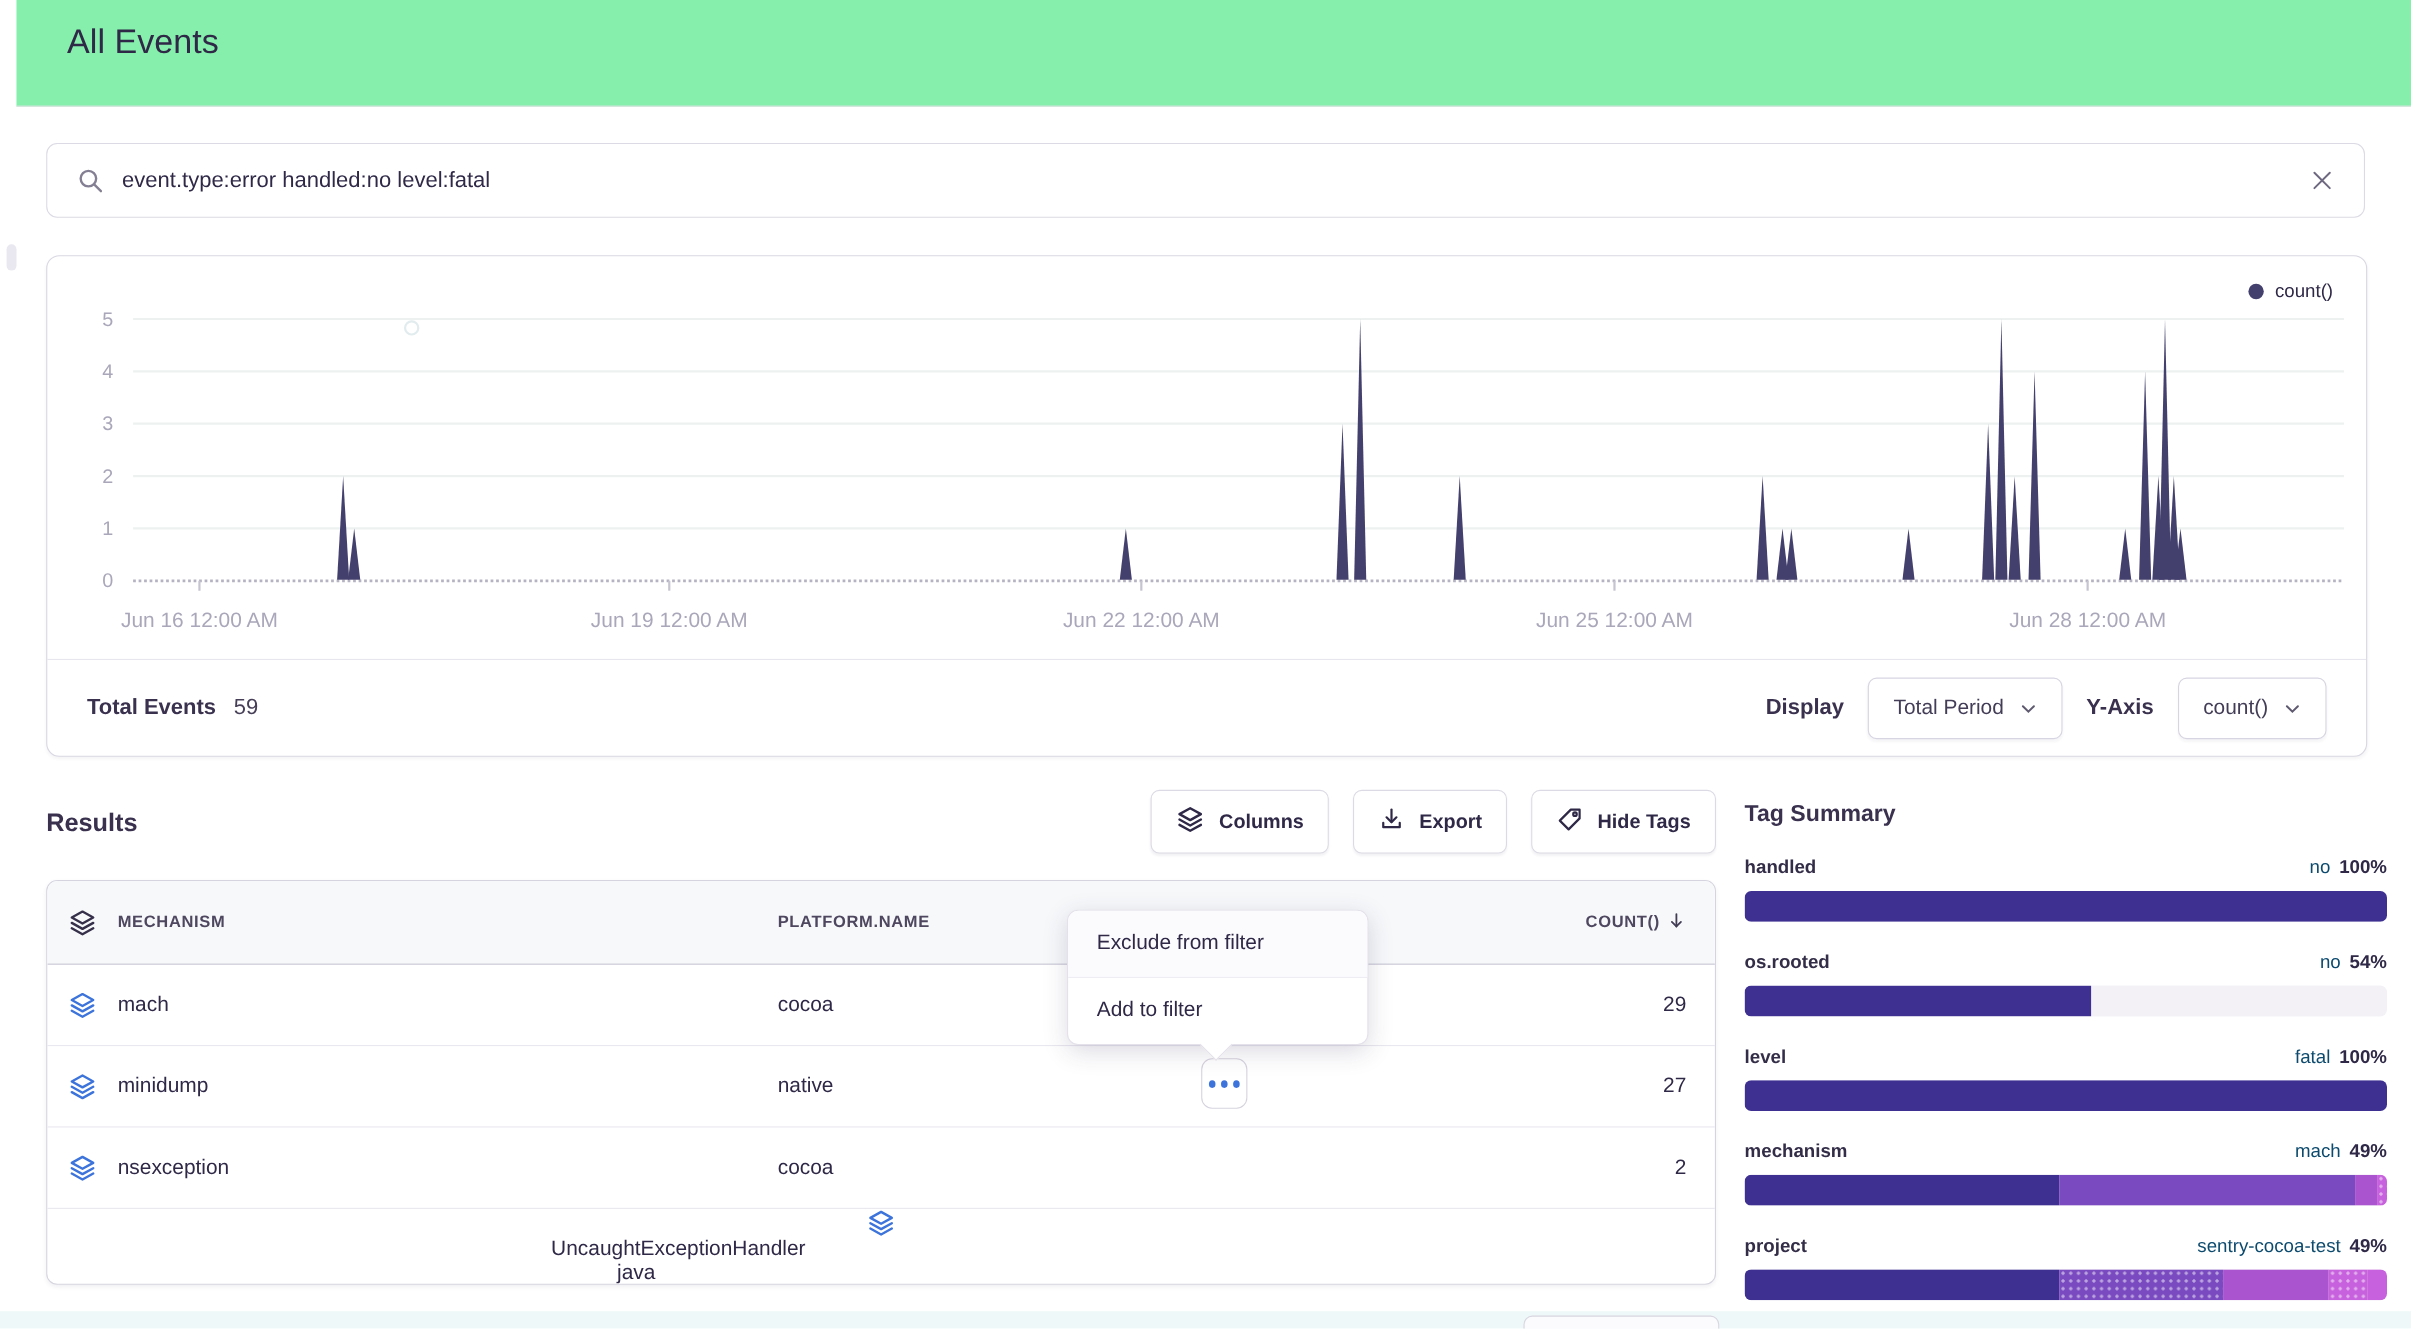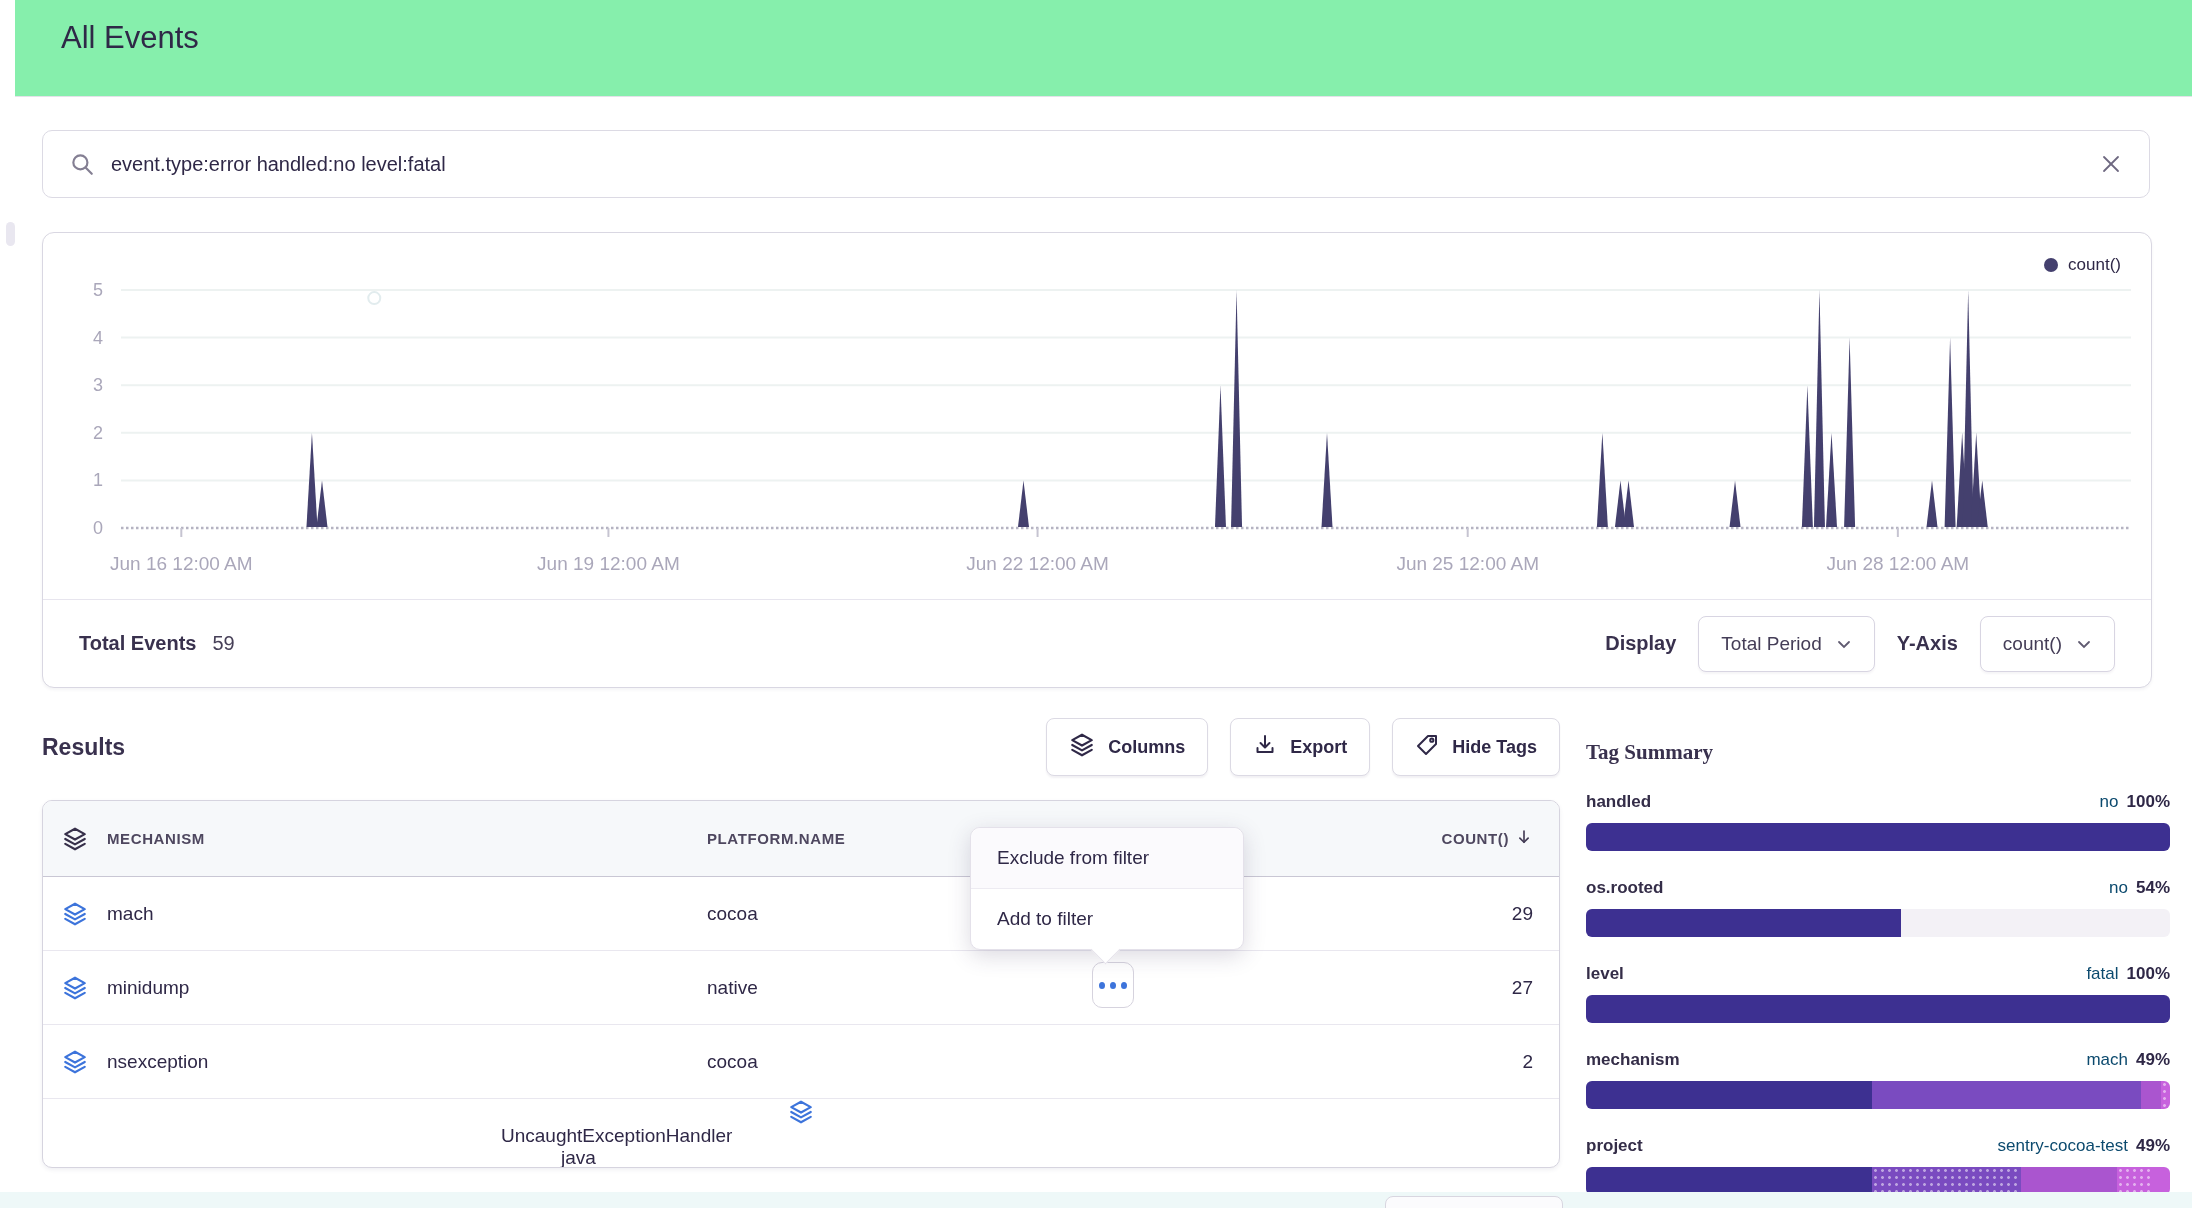--- a/index.html
+++ b/index.html
@@ -69,21 +69,21 @@
   .ctx-item:first-child{border-bottom:1px solid #edebf2;background:#fbfafd;border-radius:10px 10px 0 0;}
   .ctx-caret{position:absolute;left:124px;bottom:-11px;width:20px;height:20px;background:#fff;
              border-right:1px solid #e4e1ea;border-bottom:1px solid #e4e1ea;transform:rotate(45deg);}
   .ellipsis-btn{position:absolute;left:1092px;top:962px;width:42px;height:46px;background:#fff;
                 border:1px solid #d6d3de;border-radius:10px;display:flex;align-items:center;justify-content:center;
                 gap:5px;cursor:pointer;z-index:20;}
   .ellipsis-btn i{width:7px;height:7px;border-radius:50%;display:block;}
 
   
   .tag-summary{position:absolute;left:1586px;top:728px;width:584px;}
-  .tag-summary h3{margin:12px 0 6px 0;font-size:21px;font-weight:bold;color:#39314e;font-family:Liberation Serif, serif;}
+  .tag-summary h3{margin:0 0 6px 0;font-size:21px;font-weight:bold;color:#39314e;}
   .tag-entry{margin-top:27px;}
   .tag-line{display:flex;justify-content:space-between;align-items:center;font-size:17px;}
   .tag-name{font-weight:bold;color:#342d48;}
   .tag-val{color:#0c4a6e;}
   .tag-pct{font-weight:bold;color:#2f2847;margin-left:8px;}
   .tag-bar{margin-top:11px;height:28px;border-radius:6px;background:#f3f1f6;overflow:hidden;display:flex;}
   .tag-seg{height:100%;}
   .tag-seg.dotted{background-image:radial-gradient(rgba(255,255,255,.5) 27%, transparent 30%);
                   background-size:7px 7px;}
 

